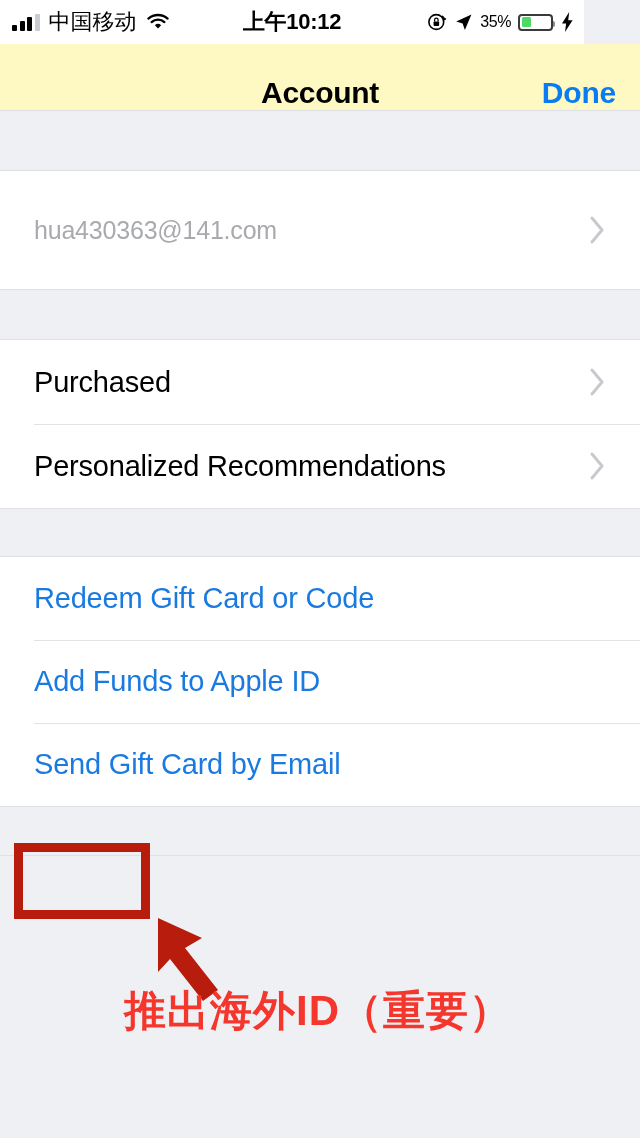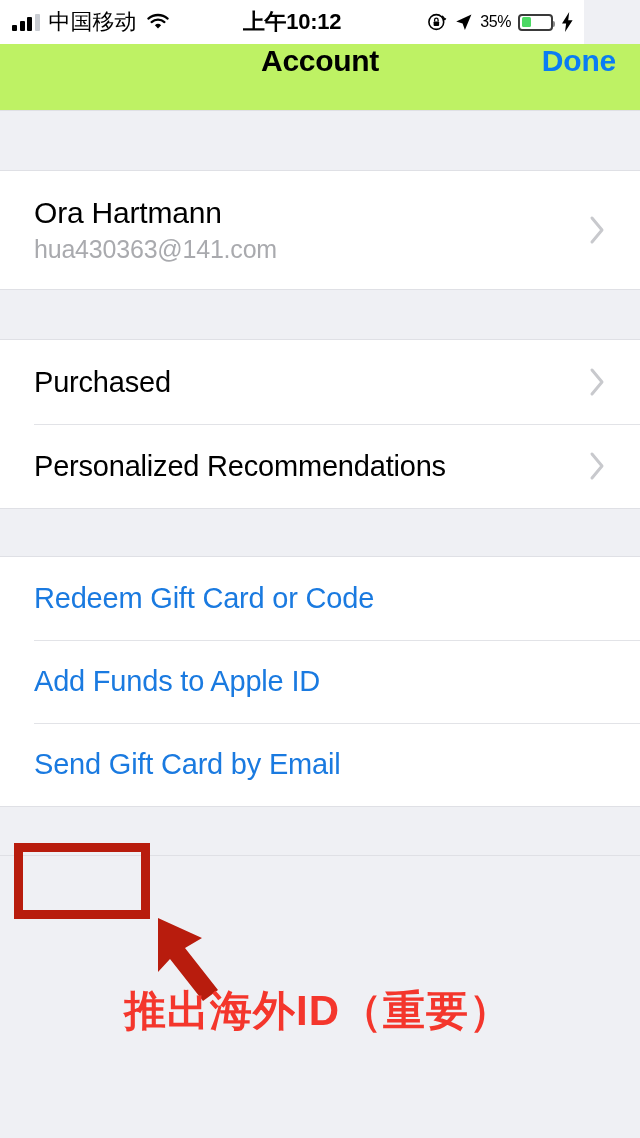--- a/index.html
+++ b/index.html
@@ -110,23 +110,23 @@
     background: #4cd964;
     border-radius: 1.5px;
   }
   .bolt-icon { width: 13px; height: 20px; display: block; margin-left: 1px; }
 
   
   .nav-bar {
     position: relative;
     width: 640px;
     height: 66px;
-    background: #bef264;
-    display: flex;
-    align-items: flex-start;
+    background: #fef9c3;
+    display: flex;
+    align-items: flex-end;
   }
   .nav-title {
     position: absolute;
     left: 0; right: 0;
     text-align: center;
     font-size: 30px;
     font-weight: 700;
     color: #000;
     letter-spacing: -0.3px;
   }
@@ -295,21 +295,20 @@
   <div class="nav-bar">
     <span class="nav-title">Account</span>
     <span class="nav-done" style="color: rgb(10, 124, 243);">Done</span>
   </div>
 
   <div class="gap g1"></div>
 
   <div class="card">
     <div class="row row-account">
       <span class="row-texts">
-        <span class="name">Ora Hartmann</span>
         <span class="email">hua430363@141.com</span>
       </span>
       <span class="chevron">
         <svg viewBox="0 0 17 30">
             <path d="M3 3 L13 15 L3 27" fill="none" stroke="#c8c9cd" stroke-width="3" stroke-linecap="round" stroke-linejoin="round"></path>
           </svg>
       </span>
     </div>
   </div>
 

